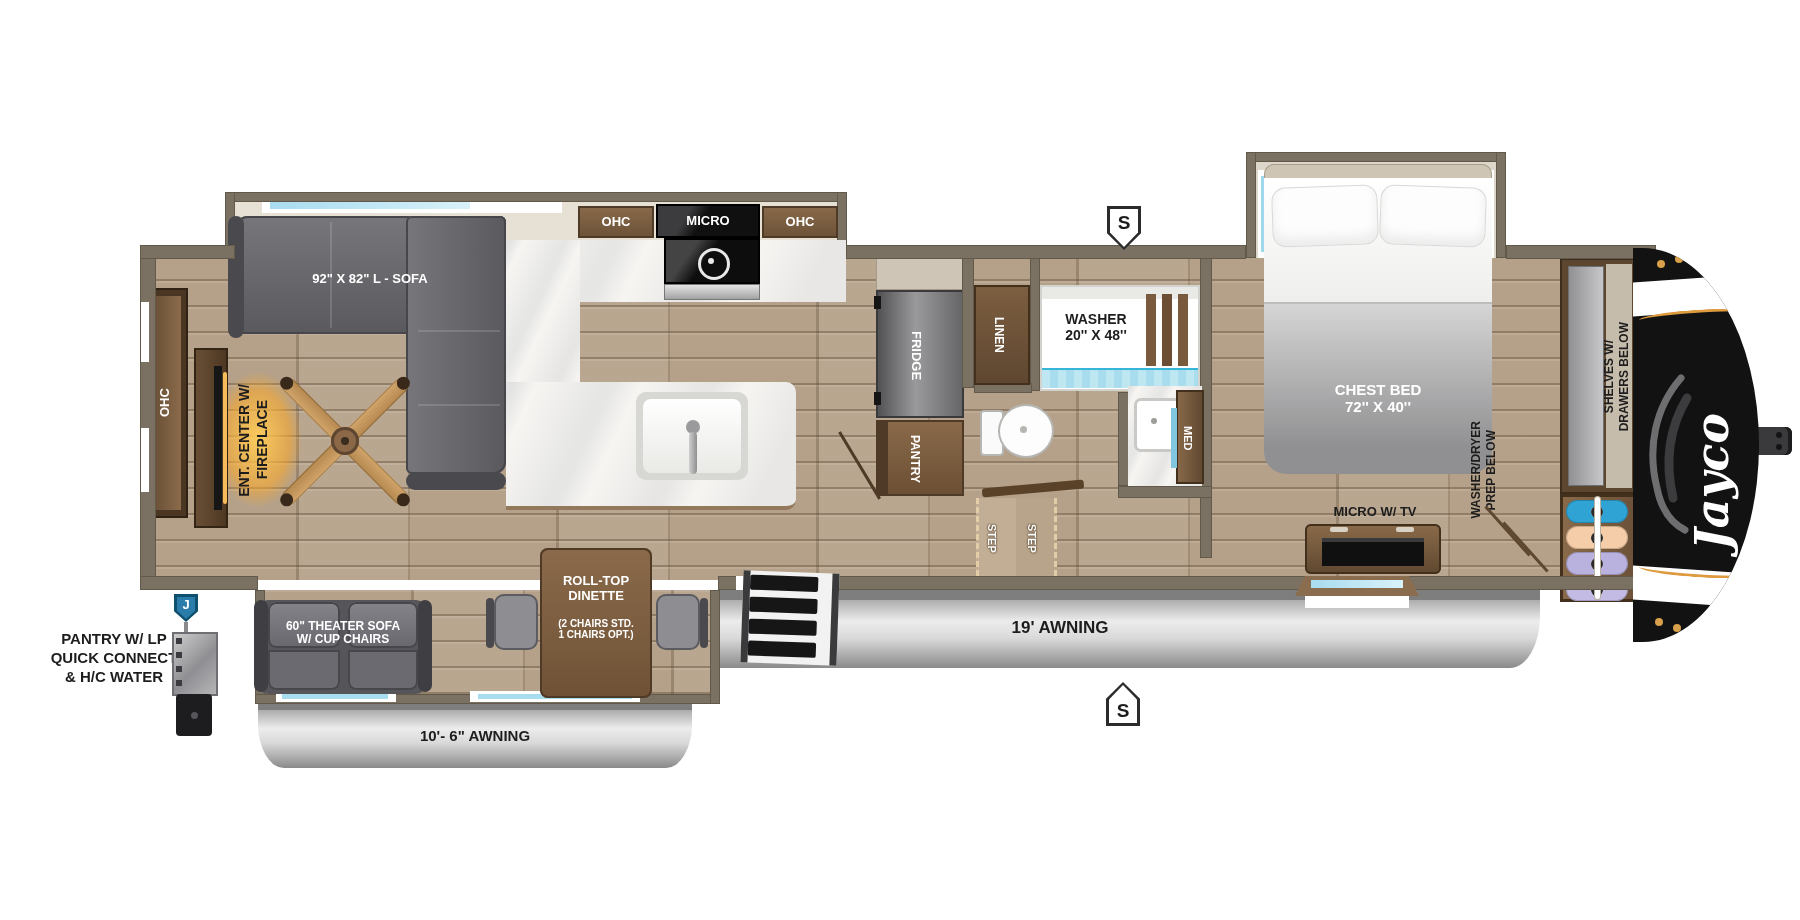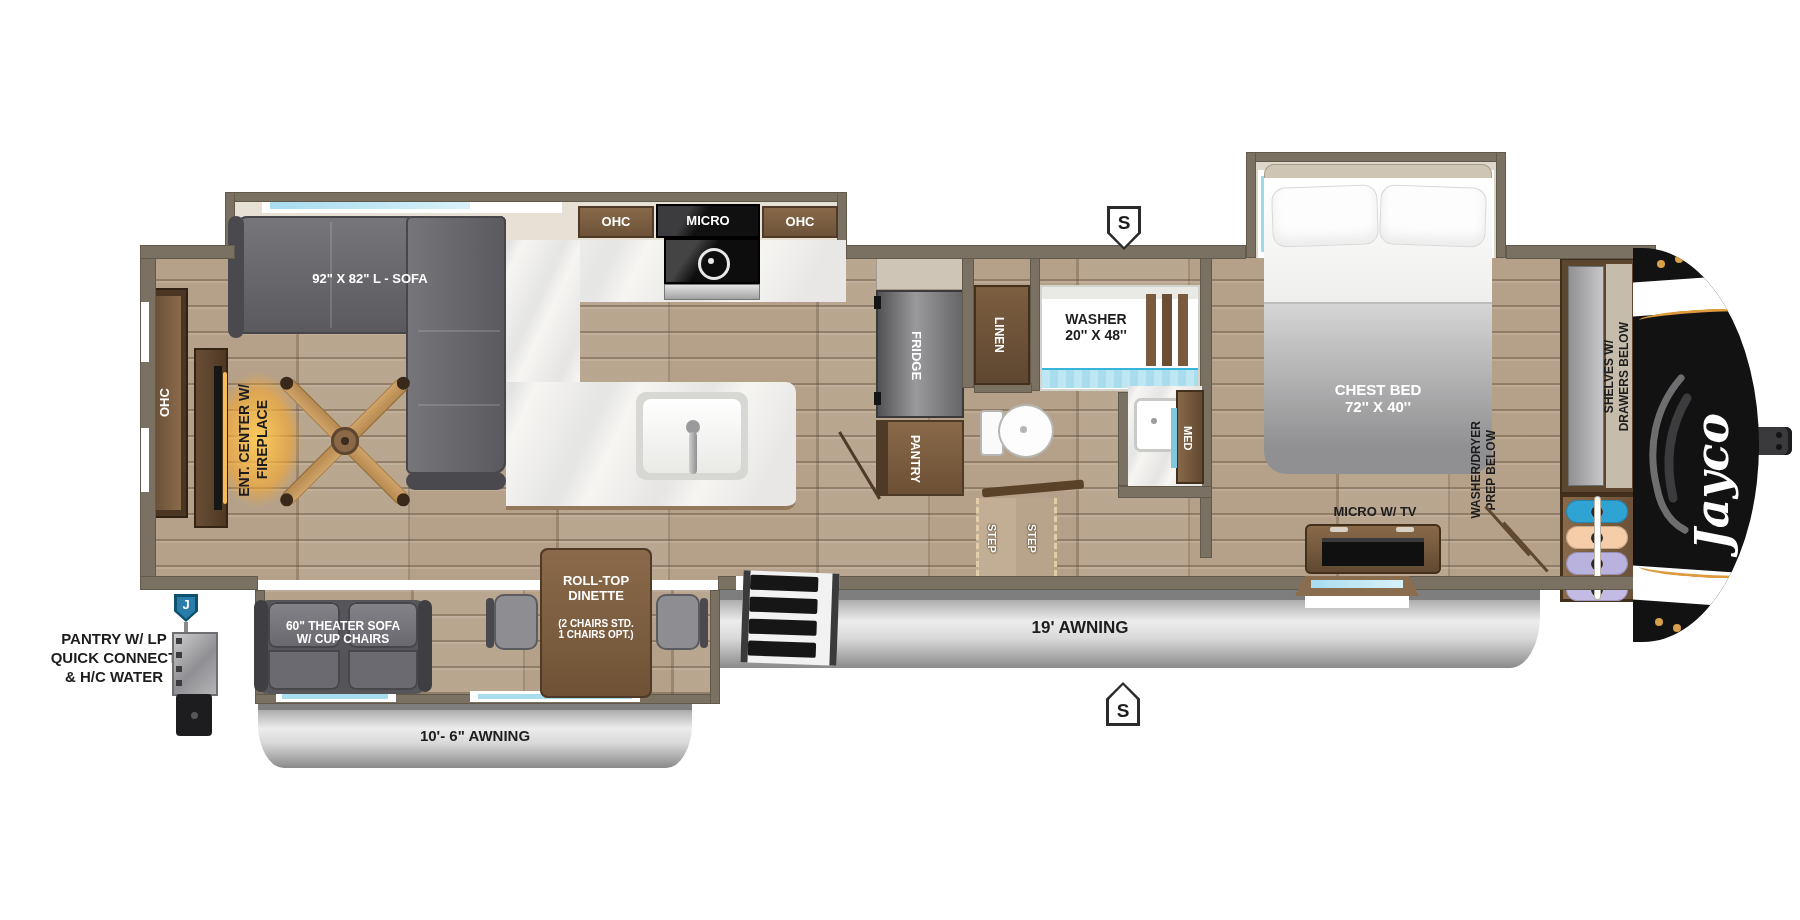--- a/index.html
+++ b/index.html
@@ -28,21 +28,21 @@
   .blade{position:absolute;left:47px;top:40px;width:86px;height:15px;border-radius:9px;background:linear-gradient(180deg,#d2a56b,#b4884e);transform-origin:0 50%;box-shadow:inset 0 0 0 1px rgba(60,40,20,.35)}
   .blade:after{content:"";position:absolute;right:-3px;top:1px;width:13px;height:13px;border-radius:50%;background:#39291a}
   .tread{position:absolute;left:7px;width:68px;height:15px;background:#161616;border-radius:2px}
 </style>
 </head>
 <body>
 
 <div id="canvas">
 
   <div class="abs silver" style="left:662px;top:590px;width:878px;height:78px;border-radius:0 0 30px 30px / 0 0 52px 52px;box-shadow:inset 0 10px 0 #7e7e7e"></div>
-  <div class="lbl" style="left:960px;top:618px;width:240px;font-size:17px">19' AWNING</div>
+  <div class="lbl" style="left:940px;top:618px;width:240px;font-size:17px">19' AWNING</div>
   <div class="abs silver" style="left:258px;top:702px;width:434px;height:66px;border-radius:0 0 26px 26px / 0 0 44px 44px;box-shadow:inset 0 8px 0 #7e7e7e"></div>
   <div class="lbl" style="left:300px;top:728px;width:350px;font-size:15px">10'- 6" AWNING</div>
 
   <div class="abs wood" style="left:150px;top:255px;width:1496px;height:325px"></div>
 
   <div class="abs beige" style="left:235px;top:202px;width:602px;height:58px;background:#e7e1d5"></div>
   <div class="abs" style="left:262px;top:197px;width:300px;height:16px;background:#fff"></div>
   <div class="abs" style="left:270px;top:201px;width:200px;height:8px;background:linear-gradient(90deg,#a8dcef,#d8f1fa)"></div>
   <div class="wall" style="left:225px;top:192px;width:622px;height:10px"></div>
   <div class="wall" style="left:225px;top:192px;width:10px;height:66px"></div>

